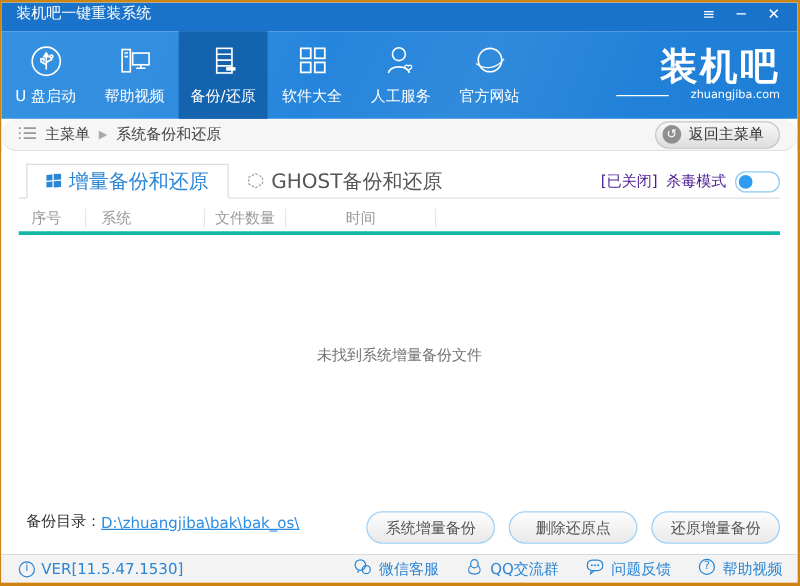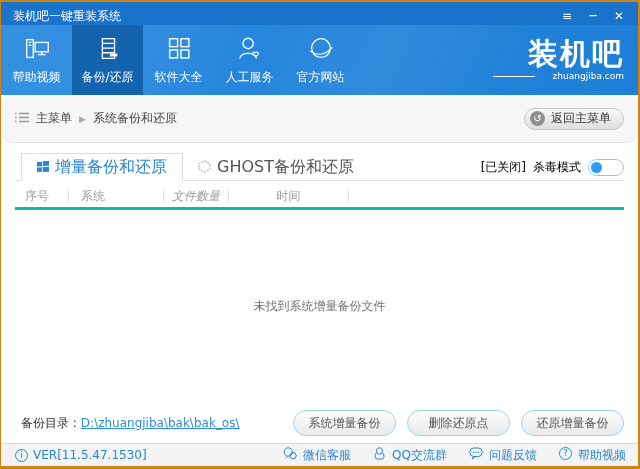--- a/index.html
+++ b/index.html
@@ -1,69 +1,69 @@
 <!DOCTYPE html>
 <html><head>
 <meta charset="utf-8">
 <style>
   * { margin:0; padding:0; box-sizing:border-box; }
   body { font-family:"DejaVu Sans","Liberation Sans",sans-serif; }
   .frame { width:640px; height:469px; background:#cd8410; padding:2px 2px 3px 1px; }
   .window { width:100%; height:100%; background:#fff; display:flex; flex-direction:column; overflow:hidden; }
 
   
-  .titlebar { height:23px; background:#1a73cb; display:flex; align-items:flex-end; color:#fff; flex:0 0 auto; }
+  .titlebar { height:23px; background:#1a73cb; display:flex; align-items:flex-start; color:#fff; flex:0 0 auto; }
   .titlebar .title { font-size:12px; margin-left:12px; }
   .win-controls { margin-left:auto; display:flex; align-items:center; gap:4px; margin-right:8px; }
   .win-btn { width:22px; height:18px; display:flex; align-items:center; justify-content:center; font-size:12px; color:#fff; cursor:pointer; }
 
   
   .nav { height:70px; background:linear-gradient(100deg,#2a8ae0 0%,#1f7fd6 100%); display:flex; align-items:stretch; position:relative; flex:0 0 auto; }
   .nav::before { content:""; position:absolute; inset:0; background:linear-gradient(115deg,rgba(255,255,255,0.05) 20%,rgba(255,255,255,0) 40%,rgba(255,255,255,0.06) 60%,rgba(255,255,255,0) 80%); pointer-events:none; }
   .nav-item { width:71px; display:flex; flex-direction:column; align-items:center; justify-content:center; gap:5px; color:#fff; font-size:12px; cursor:pointer; position:relative; }
   .nav-item.active { background:#1463ae; }
   .nav-item svg { display:block; }
   .logo { margin-left:auto; display:flex; flex-direction:column; align-items:flex-end; justify-content:center; margin-right:14px; color:#fff; position:relative; }
   .logo-text { font-size:30px; font-weight:bold; letter-spacing:2px; line-height:30px; }
   .logo-sub { display:flex; align-items:center; gap:18px; margin-top:2px; }
   .logo-line { width:42px; height:1px; background:#fff; }
   .logo-domain { font-size:9px; }
 
   
-  .crumbbar { height:48px; background:#f6f6f6; border-bottom:1px solid #e2e2e2; display:flex; align-items:center; padding:0 14px; flex:0 0 auto;border-radius:13px; }
+  .crumbbar { height:26px; background:#f6f6f6; border-bottom:1px solid #e2e2e2; display:flex; align-items:center; padding:0 14px; flex:0 0 auto;border-radius:13px; }
   .crumb-left { display:flex; align-items:center; gap:7px; font-size:12px; color:#444; }
   .crumb-sep { color:#aaa; font-size:9px; }
   .back-btn { margin-left:auto; height:22px; padding:0 12px 0 5px; border:1px solid #c6c6c6; border-radius:12px; background:linear-gradient(#f8f8f8,#dedede); display:flex; align-items:center; gap:6px; font-size:12px; color:#333; cursor:pointer; }
   .back-ico { width:15px; height:15px; border-radius:50%; background:#8f8f8f; color:#fff; font-size:10px; display:flex; align-items:center; justify-content:center; }
 
   
   .content { flex:1 1 auto; position:relative; background:#fff; }
 
   .tabs { position:absolute; top:10px; left:20px; display:flex; z-index:2; }
   .tab { height:28px; display:flex; align-items:center; gap:6px; padding:0 15px; font-size:16px; cursor:pointer; }
   .tab.active { background:#fff; border:1px solid #ddd; border-bottom:1px solid #fff; color:#2a86d6; }
   .tab.inactive { color:#555; }
   .tab-underline { position:absolute; top:37px; left:14px; right:14px; height:1px; background:#e0e0e0; z-index:1; }
 
-  .av-box { position:absolute; top:16px; right:14px; display:flex; gap:7px; font-size:12px; color:#000000; z-index:2; }
+  .av-box { position:absolute; top:16px; right:14px; display:flex; gap:7px; font-size:12px; color:#4c1d95; z-index:2; }
   .toggle { width:36px; height:17px; border:1px solid #8ec9f2; border-radius:9px; background:#fff; position:relative; cursor:pointer; }
   .toggle .knob { position:absolute; left:2px; top:2px; width:11px; height:11px; border-radius:50%; background:#2e9cf2; }
 
   .thead { position:absolute; top:42px; left:14px; right:14px; height:25px; display:flex; align-items:center; border-bottom:3px solid #14b8a6; font-size:12px; color:#9a9a9a; }
   .th { height:15px; line-height:15px; border-right:1px solid #e6e6e6; }
   .th.c0 { width:54px; padding-left:10px; }
   .th.c1 { width:142px; padding-left:10px; }
   .th.c2 { width:95px; padding-left:12px; }
-  .th.c3 { width:65px; padding-left:8px;font-style:italic; }
+  .th.c3 { width:65px; padding-left:8px; }
   .th.c4 { width:120px; text-align:center; }
   .th.fill { flex:1; border-right:none; }
 
   .empty-msg { position:absolute; top:155px; left:14px; right:14px; text-align:center; font-size:12px; color:#737373; }
 
-  .footbar { position:absolute; bottom:6px; left:0; right:0; height:28px; display:flex; align-items:center; }
+  .footbar { position:absolute; bottom:6px; left:0; right:0; height:28px; display:flex; align-items:flex-start; }
   .dir { margin-left:20px; font-size:12px; color:#333; display:flex; align-items:center; gap:4px; }
   .dir a { color:#2f8de0; text-decoration:underline; cursor:pointer; }
   .foot-btns { margin-left:auto; margin-right:14px; display:flex; gap:11px; }
   .pill-btn { width:103px; height:26px; border:1px solid #9fd0f5; border-radius:13px; background:linear-gradient(#fdfdfd,#e9e9e9); font-size:12px; color:#555; display:flex; align-items:center; justify-content:center; cursor:pointer; }
 
   
   .statusbar { height:23px; background:#f3f3f3; border-top:1px solid #d9d9d9; display:flex; align-items:center; font-size:12px; color:#2a86d6; flex:0 0 auto; }
   .ver { margin-left:14px; display:flex; align-items:center; gap:5px; }
   .status-links { margin-left:auto; margin-right:12px; display:flex; gap:22px; }
   .slink { display:flex; align-items:flex-start; gap:6px; cursor:pointer; }
@@ -80,20 +80,30 @@
     <div class="win-controls">
       <span class="win-btn">≡</span>
       <span class="win-btn">─</span>
       <span class="win-btn">✕</span>
     </div>
   </div>
 
   <div class="nav">
     <div class="nav-item">
       <span>
+        <svg width="30" height="30" viewBox="0 0 32 32" fill="none" stroke="#fff" stroke-width="1.4">
+          <circle cx="16" cy="16" r="12"></circle>
+          <path d="M16 9 L16 23 M16 9 l-2 3 h4 z M16 19 l-4.5 -2.5 v-2.5 h2.5 v2.5 M16 17 l4.5 -2.5 v-2"></path>
+          <circle cx="20.5" cy="12" r="1.2"></circle>
+        </svg>
+      </span>
+      <span>U 盘启动</span>
+    </div>
+    <div class="nav-item">
+      <span>
         <svg width="32" height="30" viewBox="0 0 34 32" fill="none" stroke="#fff" stroke-width="1.4">
           <rect x="6" y="6" width="7" height="19"></rect>
           <path d="M8 9 h3 M8 12 h3"></path>
           <rect x="15" y="9" width="14" height="10"></rect>
           <path d="M22 19 v3 M18 22 h8"></path>
         </svg>
       </span>
       <span>帮助视频</span>
     </div>
     <div class="nav-item active">

